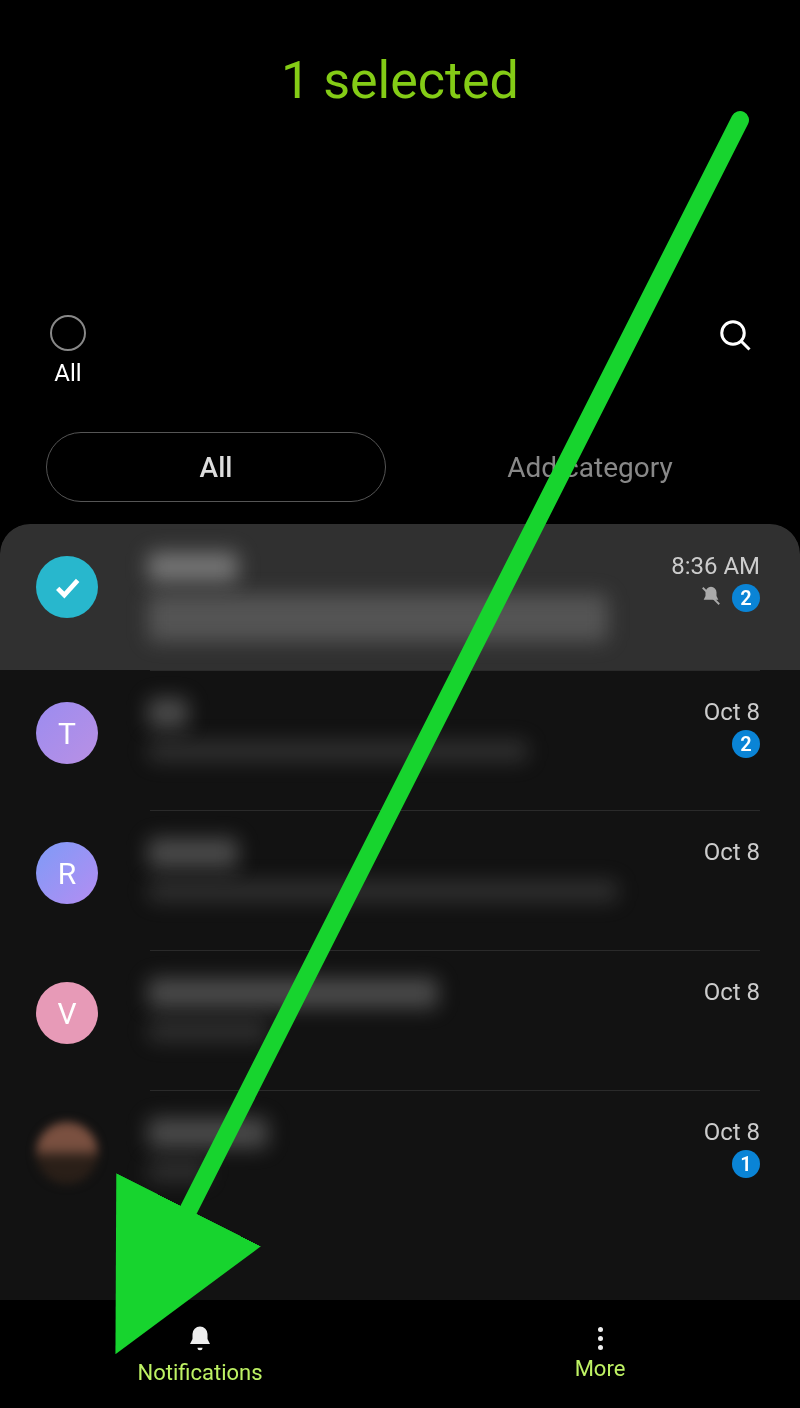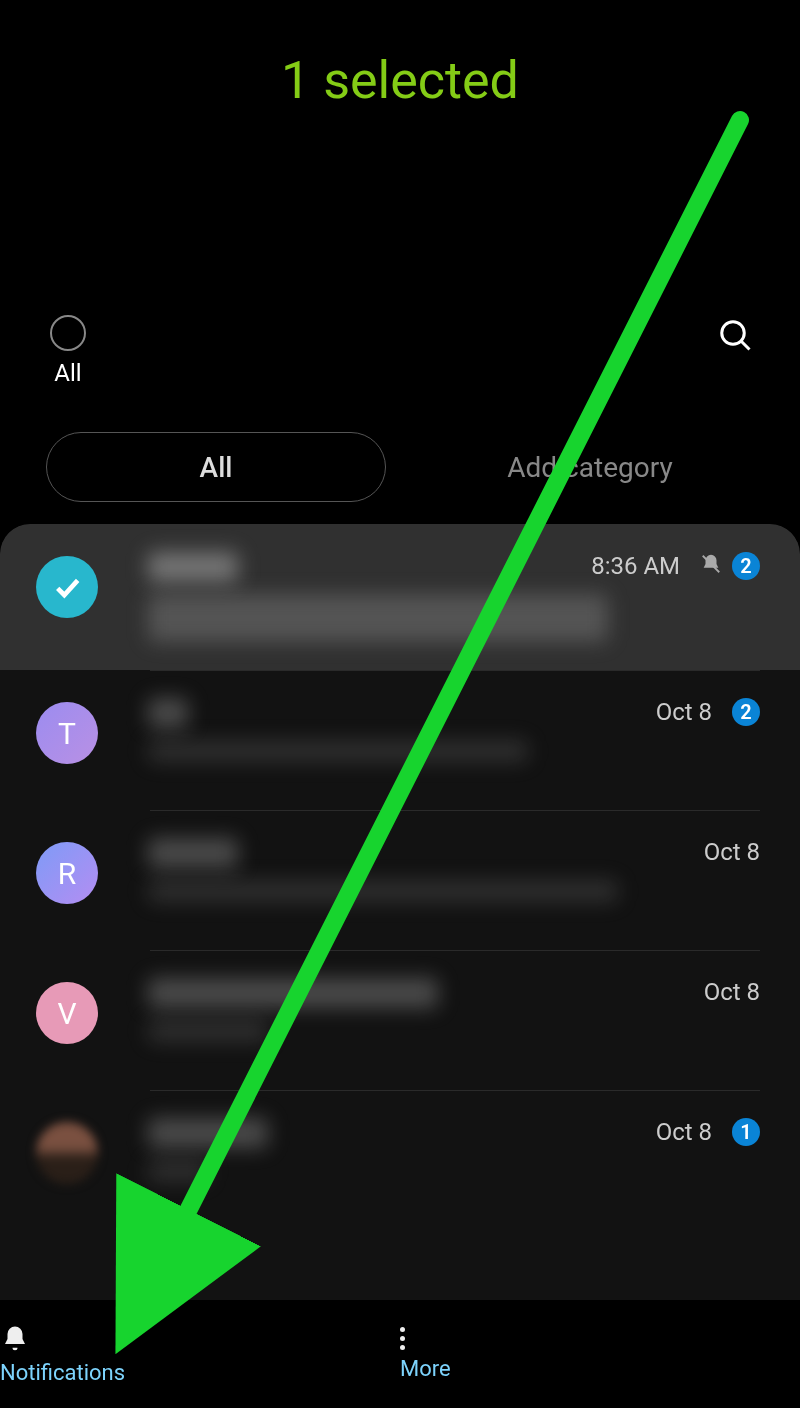--- a/index.html
+++ b/index.html
@@ -56,41 +56,41 @@
   .row .check-avatar svg { width: 32px; height: 32px; stroke: #fff; stroke-width: 3.5; fill: none; }
   .row .body { flex: 1; padding: 0 20px 0 50px; min-width: 0; }
   .row .blur-name {
     height: 30px; border-radius: 6px; background: rgba(180,180,180,0.35); filter: blur(10px); margin-bottom: 12px;
   }
   .row .blur-msg {
     height: 22px; border-radius: 6px; background: rgba(150,150,150,0.22); filter: blur(10px);
   }
   .row.selected .blur-name { background: rgba(200,200,200,0.45); }
   .row.selected .blur-msg { height: 48px; background: rgba(170,170,170,0.30); }
-  .row .meta { flex: 0 0 auto; text-align: right; display: flex; flex-direction: row; align-items: flex-end; gap: 20px; }
+  .row .meta { flex: 0 0 auto; text-align: right; display: flex; flex-direction: column; align-items: flex-end; gap: 4px; }
   .row .meta .time { font-size: 24px; color: #ccc; white-space: nowrap; }
   .row .meta .iconrow { display: flex; align-items: center; gap: 10px; }
   .row .meta .muted svg { width: 22px; height: 22px; fill: #aaa; }
   .row .meta .badge {
     min-width: 28px; height: 28px; border-radius: 14px; background: #0a84d6;
     display: flex; align-items: center; justify-content: center;
     font-size: 20px; font-weight: 600; color: #fff; padding: 0 6px;
   }
 
   .row .avatar.img {
     background: linear-gradient(#7a5040 40%, #2a1f18 60%); filter: blur(5px);
   }
 
   .bottom-bar {
     position: absolute; left: 0; right: 0; bottom: 0; height: 108px;
     background: #000; display: flex;
   }
   .bottom-bar .bitem {
-    flex: 1; display: flex; flex-direction: column; justify-content: center; gap: 6px;
-    color: #7dd3fc; font-size: 22px;
+    flex: 1; display: flex; flex-direction: column; align-items: center; justify-content: center; gap: 6px;
+    color: #bef264; font-size: 22px;
   }
   .bottom-bar .bitem svg { width: 30px; height: 30px; fill: #eee; }
   .bottom-bar .bitem .dots { display: flex; flex-direction: column; gap: 4px; }
   .bottom-bar .bitem .dots span { width: 5px; height: 5px; border-radius: 50%; background: #eee; }
 
   .arrow {
     position: absolute; left: 0; top: 0; pointer-events: none;
     width: 800px; height: 1408px;
   }
 </style>

